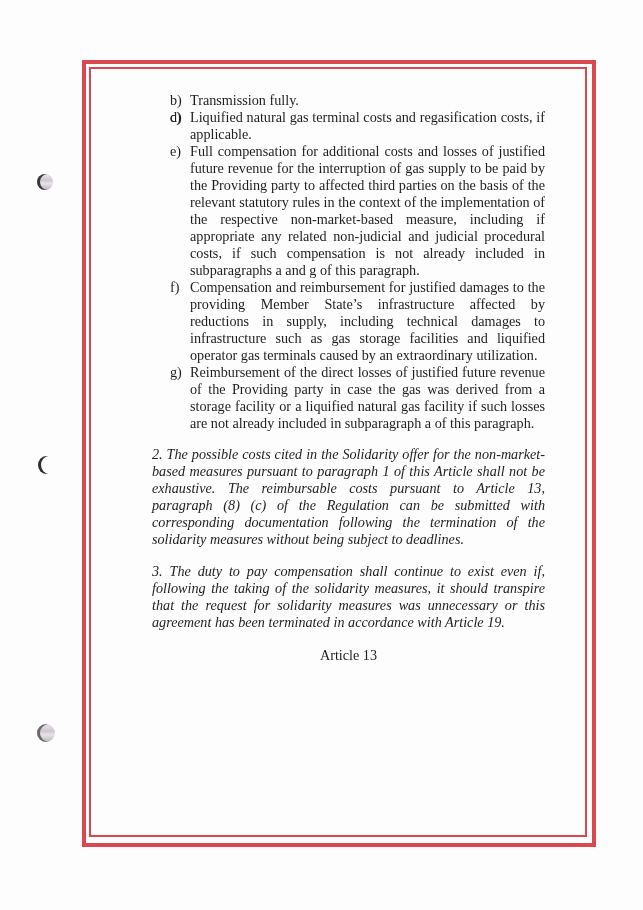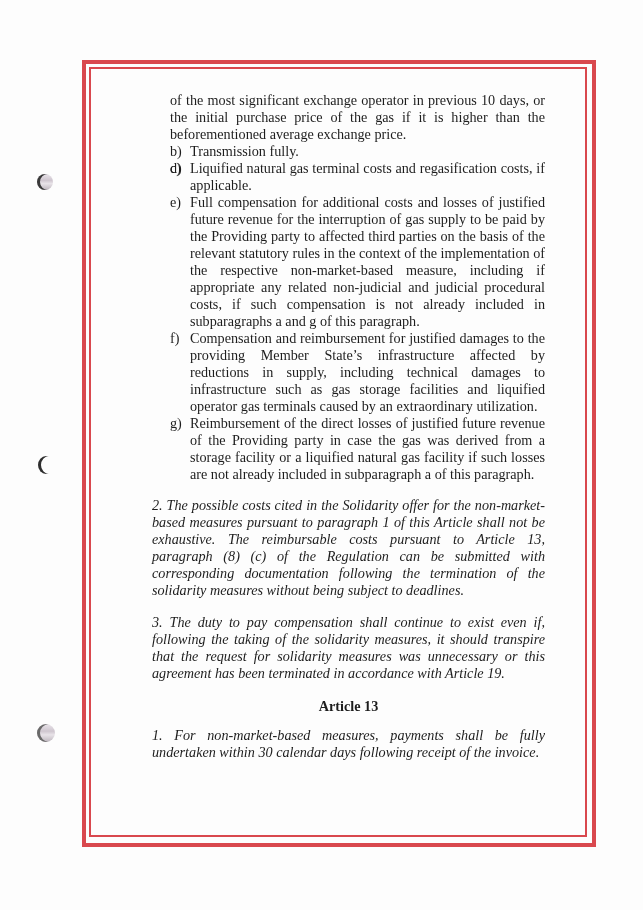--- a/index.html
+++ b/index.html
@@ -73,40 +73,39 @@
     top: 0;
   }
   .para {
     text-align: justify;
   }
   .para-2 { margin-top: 14px; }
   .para-3 { margin-top: 22px; }
   .article-heading {
     margin-top: 16px;
     text-align: center;
-    font-weight: bold;
+    font-weight: normal;
     font-size: 14.2px;
     line-height: 17px;
   }
   .article-number { display: block; }
   .article-title { display: block; padding: 0 0; }
   .para-a1 { margin-top: 12px; }
 </style>
 </head>
 <body>
 
 <div class="border-outer"></div>
 <div class="border-inner"></div>
 
 <div class="hole h1"></div>
 <div class="hole h2"></div>
 <div class="hole h3"></div>
 
 <div class="content">
-  <div class="cont-text">of the most significant exchange operator in previous 10 days, or the initial purchase price of the gas if it is higher than the beforementioned average exchange price.</div>
 
   <ul class="list">
     <li class="list-item">
       <span class="list-label">b)</span>
       <span>Transmission fully.</span>
     </li>
     <li class="list-item">
       <span class="list-label">c)</span>
     </li>
     <li class="list-item">
@@ -127,21 +126,20 @@
     </li>
   </ul>
 
   <p class="para para-2">2. The possible costs cited in the Solidarity offer for the non-market-based measures pursuant to paragraph 1 of this Article shall not be exhaustive. The reimbursable costs pursuant to Article 13, paragraph (8) (c) of the Regulation can be submitted with corresponding documentation following the termination of the solidarity measures without being subject to deadlines.</p>
   <p class="para para-3">3. The duty to pay compensation shall continue to exist even if, following the taking of the solidarity measures, it should transpire that the request for solidarity measures was unnecessary or this agreement has been terminated in accordance with Article 19.</p>
 
   <div class="article-heading">
     <span class="article-number">Article 13</span>
   </div>
 
-  <p class="para para-a1">1. For non-market-based measures, payments shall be fully undertaken within 30 calendar days following receipt of the invoice.</p>
 </div>
 
 <style>
   p { margin-bottom: 0; font-style: italic; }
   .para-2 { margin-top: 14px; }
   .para-3 { margin-top: 15px; }
   .para-a1 { margin-top: 12px; }
 </style>
 
 </body></html>

